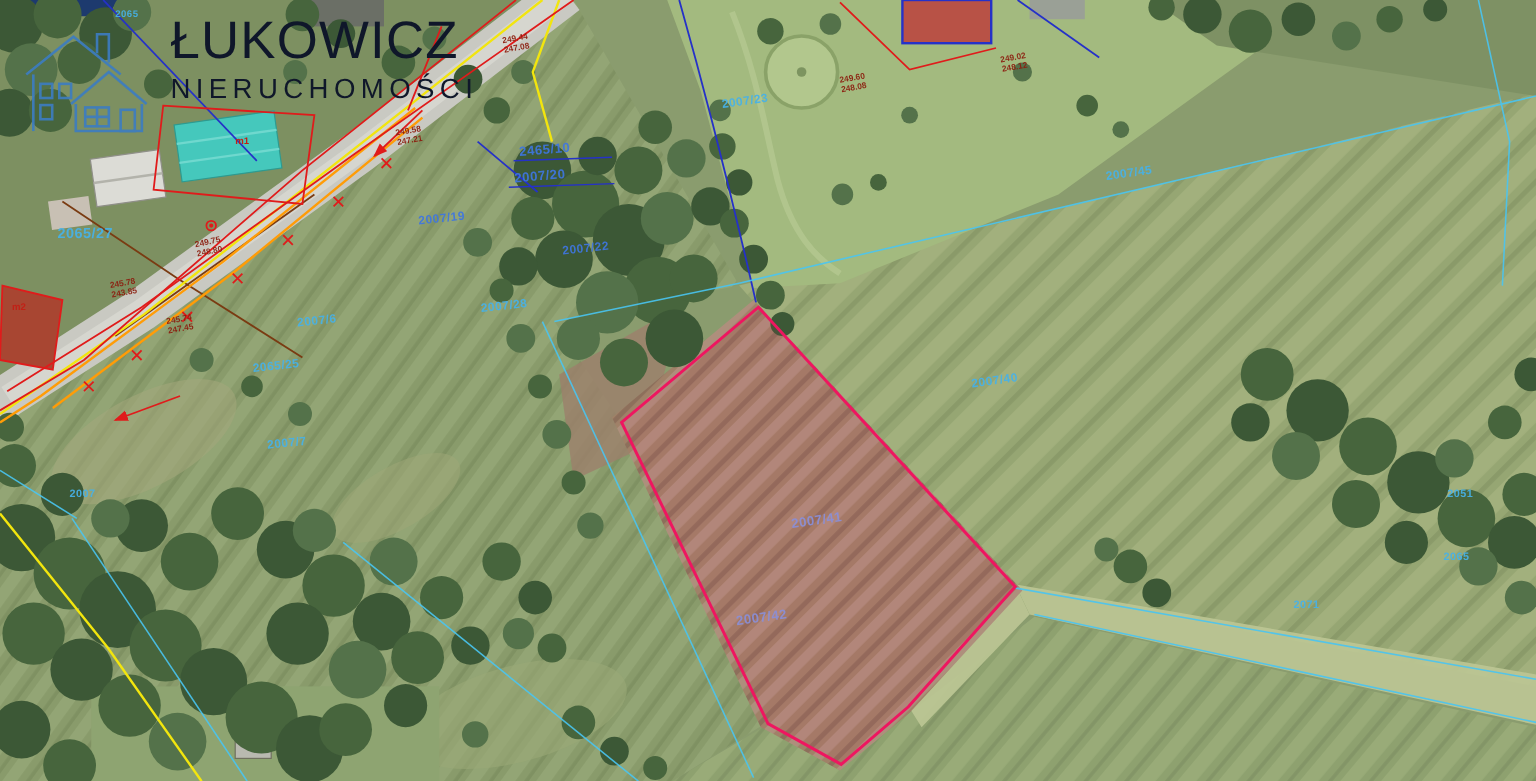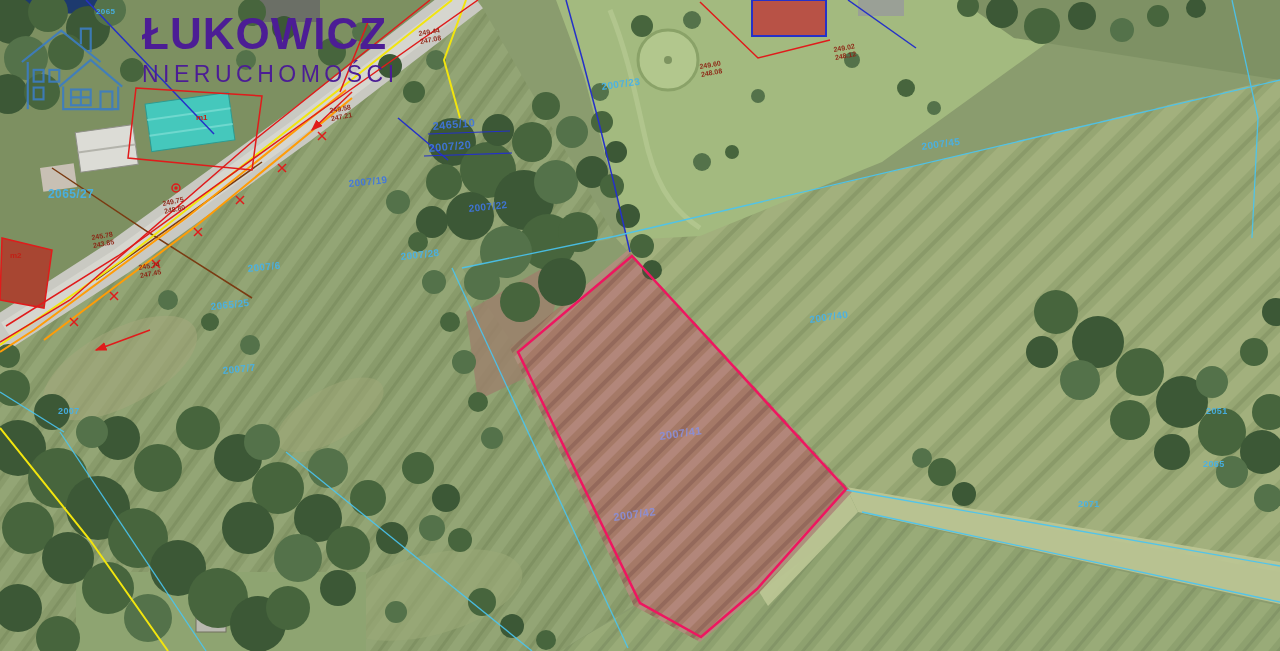--- a/index.html
+++ b/index.html
@@ -4,22 +4,22 @@
 <style>
   html,body{margin:0;padding:0;background:#222;}
   .stage{position:relative;width:1280px;height:651px;overflow:hidden;
          font-family:"Liberation Sans",sans-serif;background:#8a9c6e;}
   .stage svg.map{position:absolute;inset:0;display:block;}
   svg text{font-family:"Liberation Sans",sans-serif;}
   .plabel{font-weight:bold;opacity:.92;letter-spacing:.4px;}
   .elabel{font-weight:bold;opacity:.95;}
   .mlabel{font-weight:bold;}
   .logo{position:absolute;top:12px;left:14px;display:flex;gap:10px;align-items:flex-start;z-index:5;}
-  .logo-title{font-weight:bold;font-size:44px;line-height:1;color:#4c1d95;letter-spacing:1px;}
-  .logo-sub{font-size:23px;color:#4c1d95;letter-spacing:4.5px;margin-top:5px;text-align:right;}
+  .logo-title{font-weight:normal;font-size:44px;line-height:1;color:#0f172a;letter-spacing:1px;}
+  .logo-sub{font-size:23px;color:#0f172a;letter-spacing:4.5px;margin-top:5px;text-align:right;}
 </style>
 </head>
 <body>
 
 <div class="stage">
 
 <svg class="map" viewBox="0 0 1280 651">
   <defs>
     <pattern id="fieldR" width="30" height="30" patternUnits="userSpaceOnUse" patternTransform="rotate(45)">
       <rect width="30" height="30" fill="#96a673"></rect>

